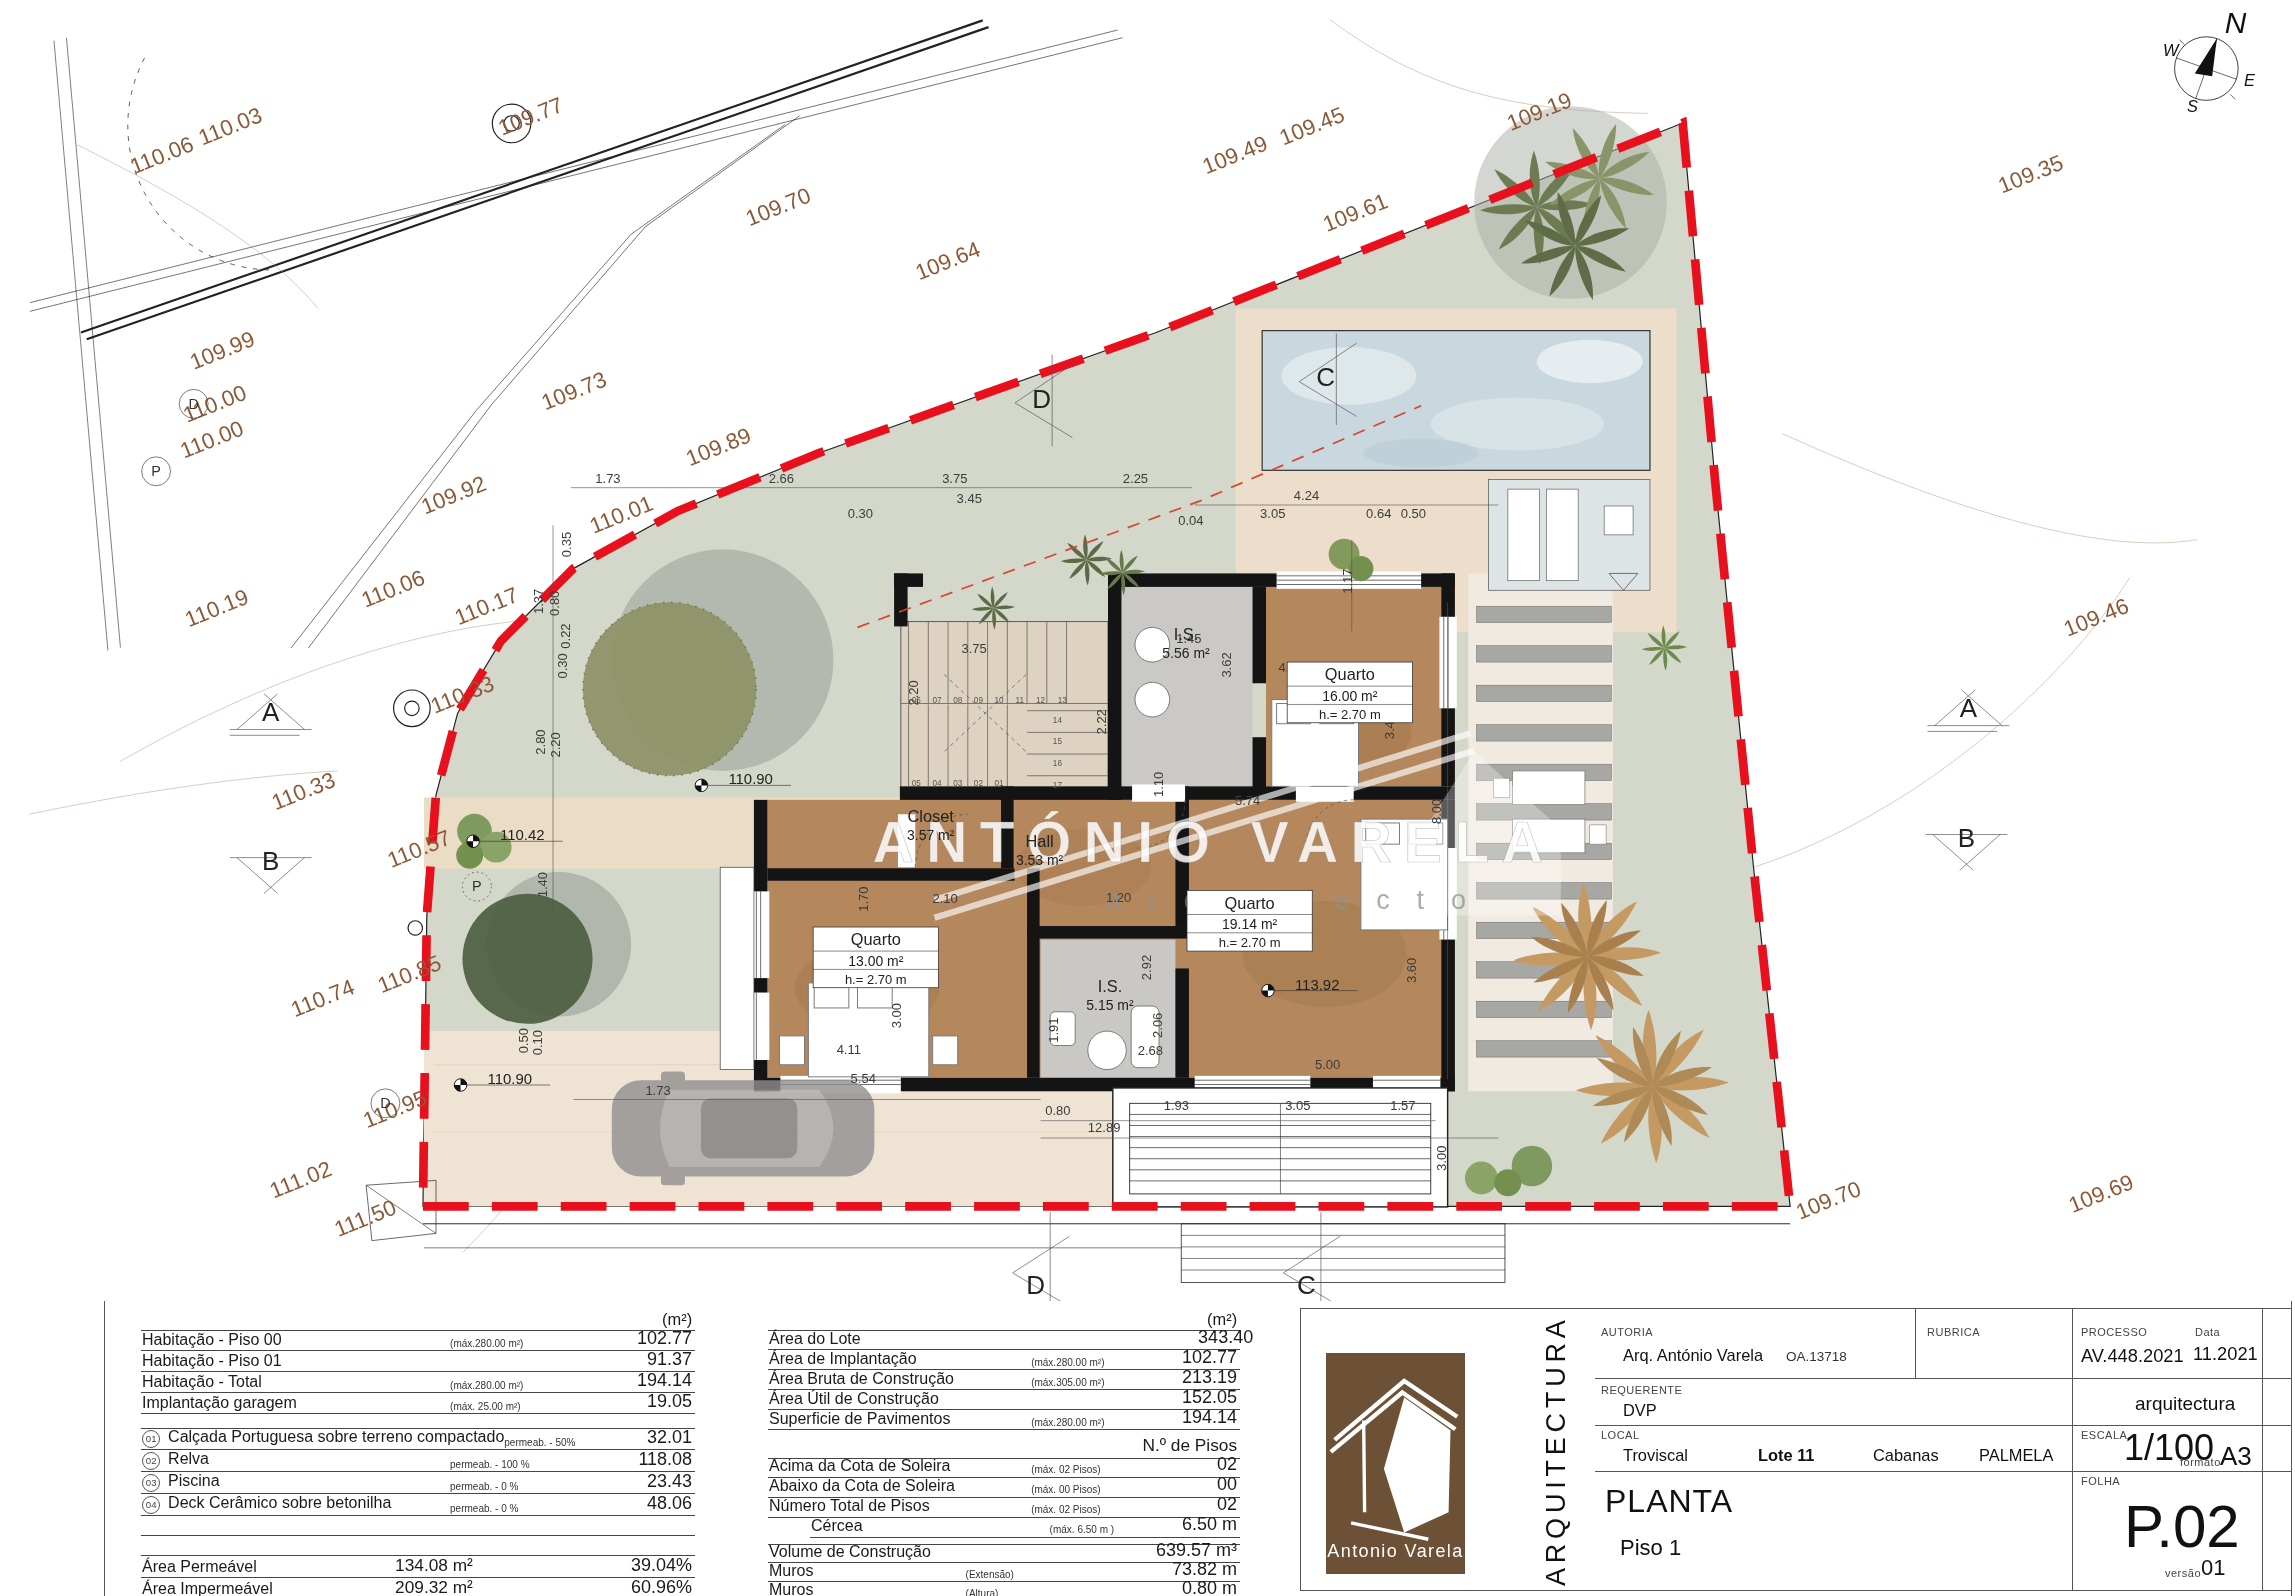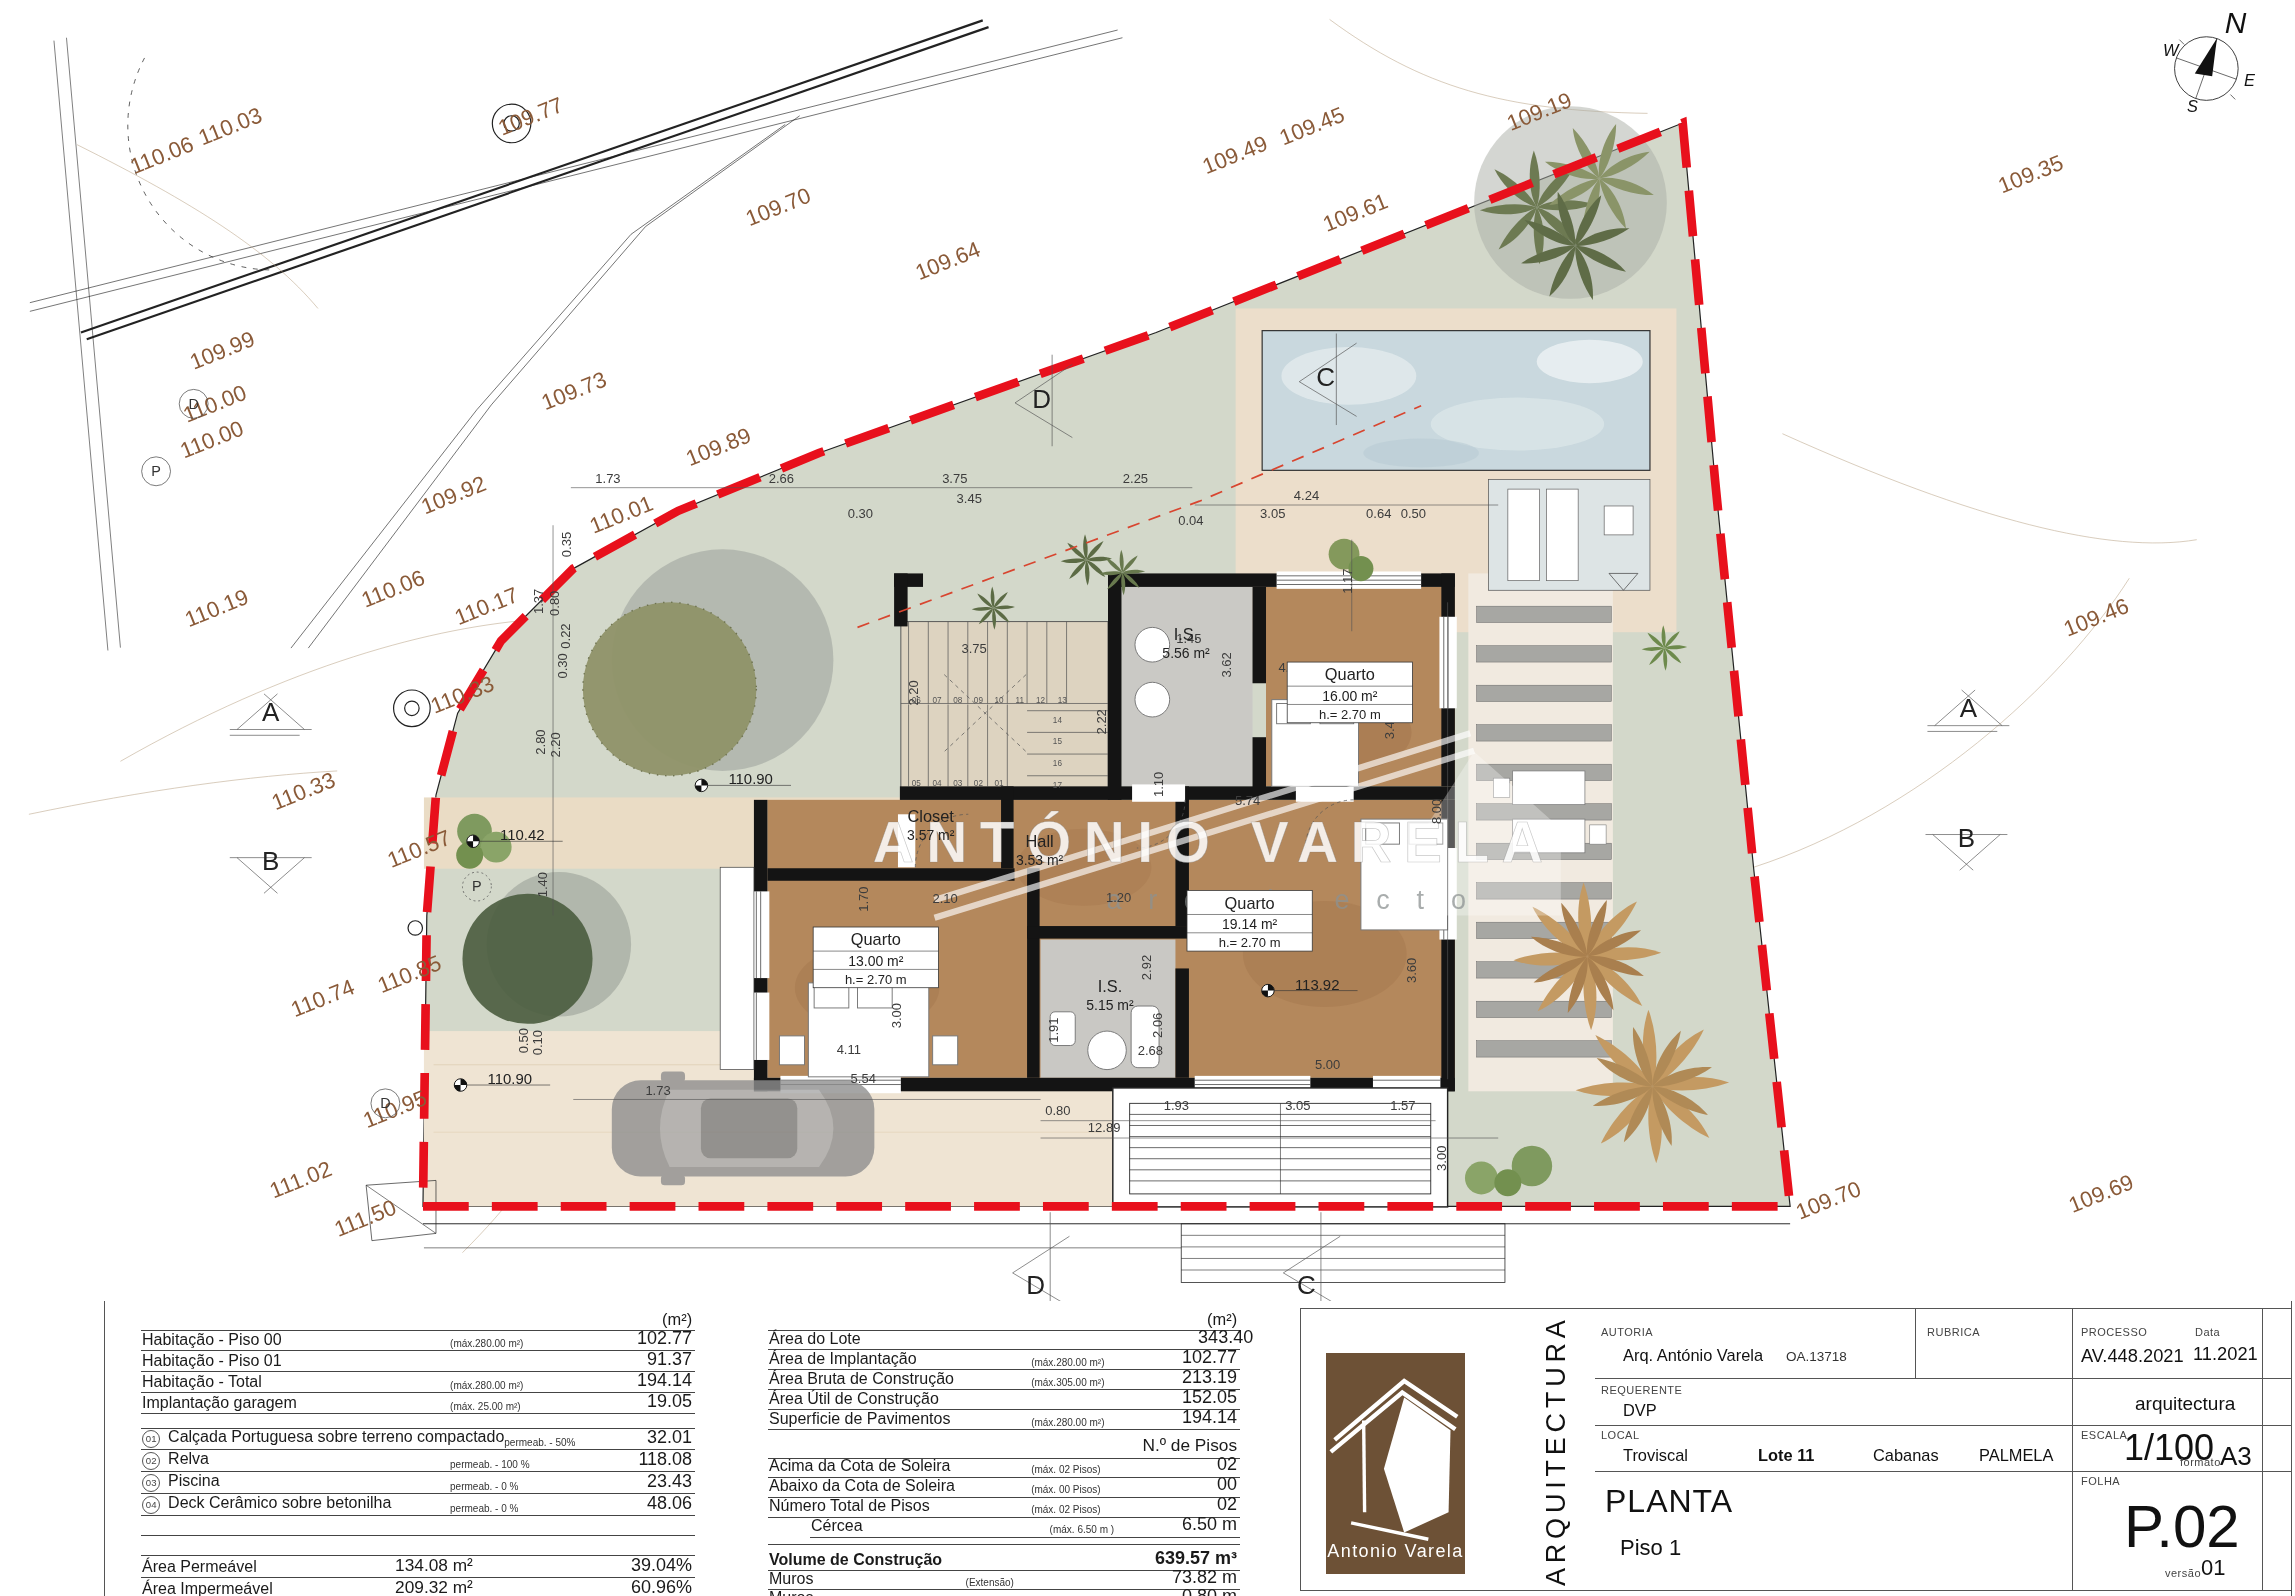--- a/index.html
+++ b/index.html
@@ -680,21 +680,21 @@
       <span class="t-label">Número Total de Pisos</span>
       <span class="t-note">(máx. 02 Pisos)</span>
       <span class="t-val">02</span>
     </div>
     <div class="trow" style="height:20px;margin-left:42px;">
       <span class="t-label">Cércea</span>
       <span class="t-note">(máx.   6.50  m )</span>
       <span class="t-val">6.50 m</span>
     </div>
     <div style="height:6.7px;"></div>
-    <div class="trow first" style="height:27px;font-weight:bold;">
+    <div class="trow first" style="height:19px;">
       <span class="t-label" style="flex:0 0 42%;">Volume de Construção</span>
       <span class="t-note"></span>
       <span class="t-val">639.57 m³</span>
     </div>
     <div class="trow" style="height:19px;">
       <span class="t-label" style="flex:0 0 42%;">Muros</span>
       <span class="t-note">(Extensão)</span>
       <span class="t-val">73.82 m</span>
     </div>
     <div class="trow" style="height:19px;">

